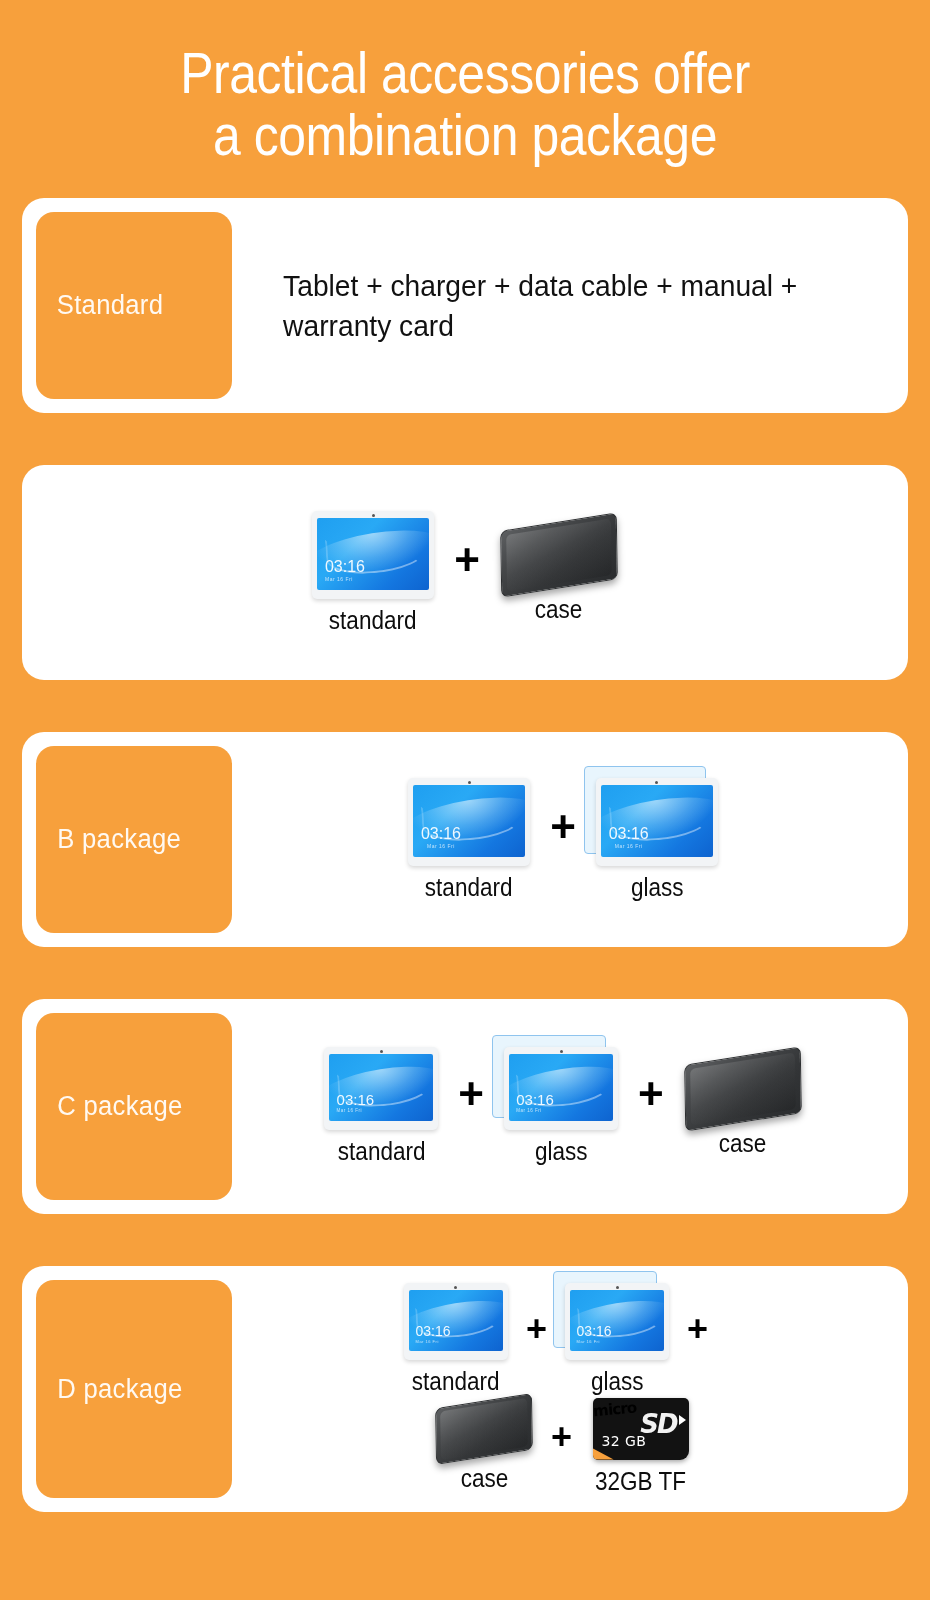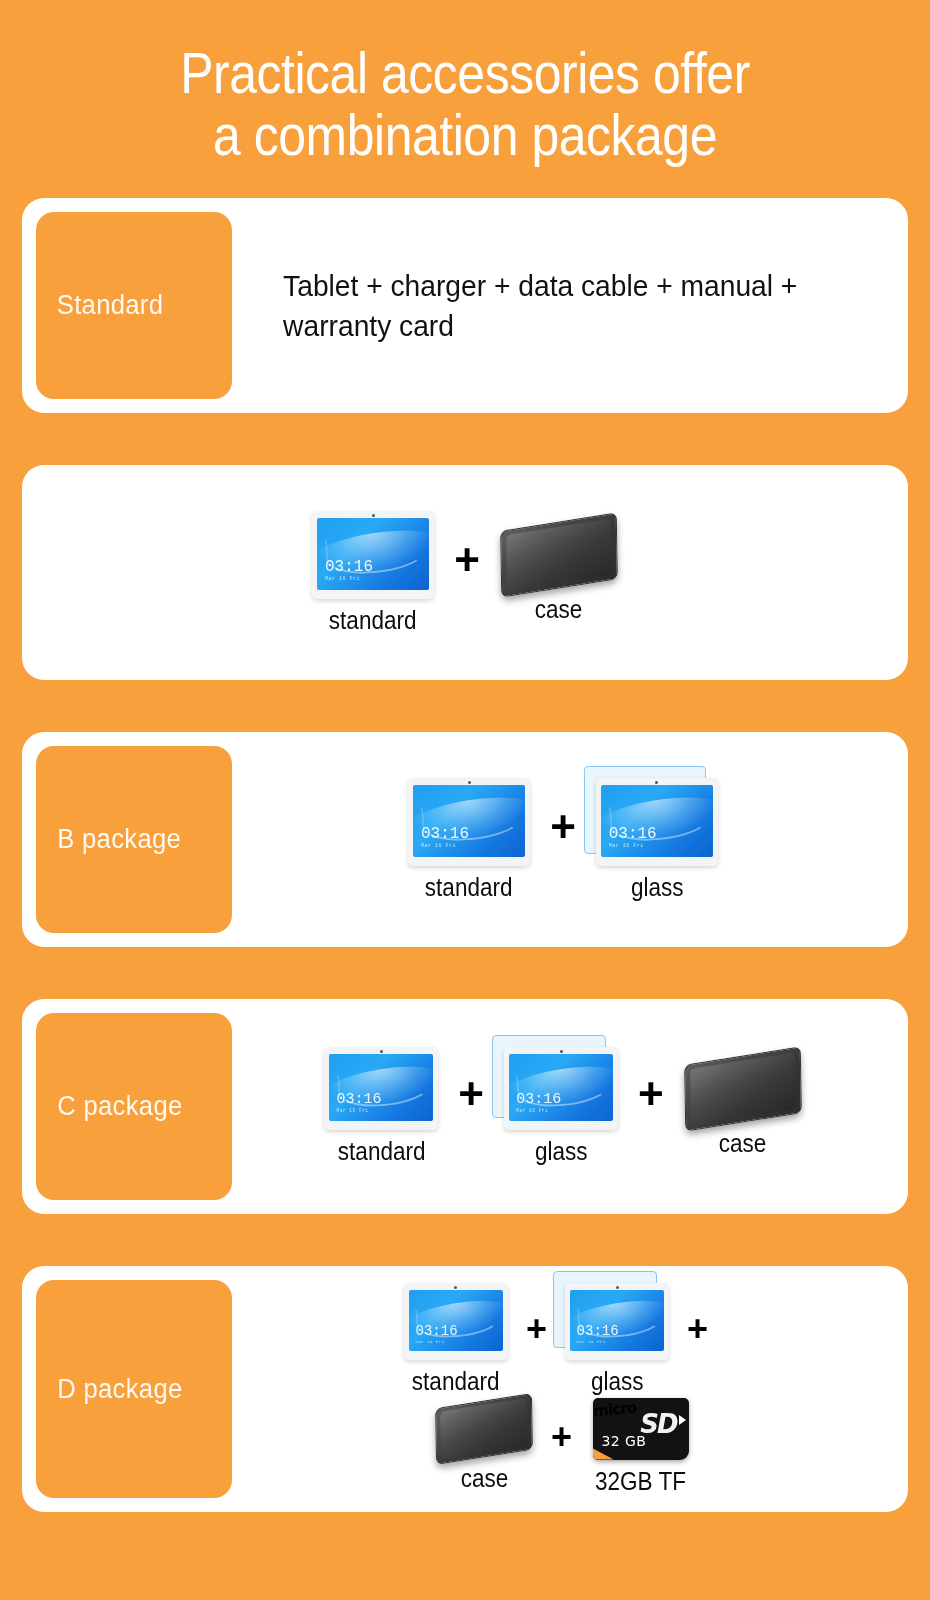--- a/index.html
+++ b/index.html
@@ -30,21 +30,21 @@
     background:#FFFFFF;
     border-radius:22px;
     display:flex;
     align-items:stretch;
     margin-bottom:52px;
     padding:14px;
     position:relative;
   }
   .card.row-standard { height:215px; }
   .card.row-a { height:215px; }
-  .card.row-b { height:215px; }
+  .card.row-b { height:215px;text-align:center; }
   .card.row-c { height:215px; }
   .card.row-d { height:246px; margin-bottom:0; }
 
   .badge {
     flex:0 0 196px;
     background:#F7A03C;
     border-radius:18px;
     display:flex;
     align-items:center;
     color:#FFF9F2;
@@ -155,21 +155,21 @@
     border-top-color:transparent;
     border-left-color:rgba(255,255,255,0.2);
     border-right-color:transparent;
     border-radius:0 0 60% 48%;
     transform:rotate(-4deg);
   }
   .clock {
     position:absolute;
     left:7%; bottom:11%;
     color:rgba(255,255,255,0.92);
-    font-family:Liberation Mono, monospace;
+    font-family:Liberation Sans, sans-serif;
     line-height:1;
     z-index:3;
     margin-top:40px;
   }
   .clock .time { display:block; font-weight:300; }
   .clock .date {
     display:block;
     margin-top:2px;
     color:rgba(255,255,255,0.72);
     letter-spacing:0.5px;

